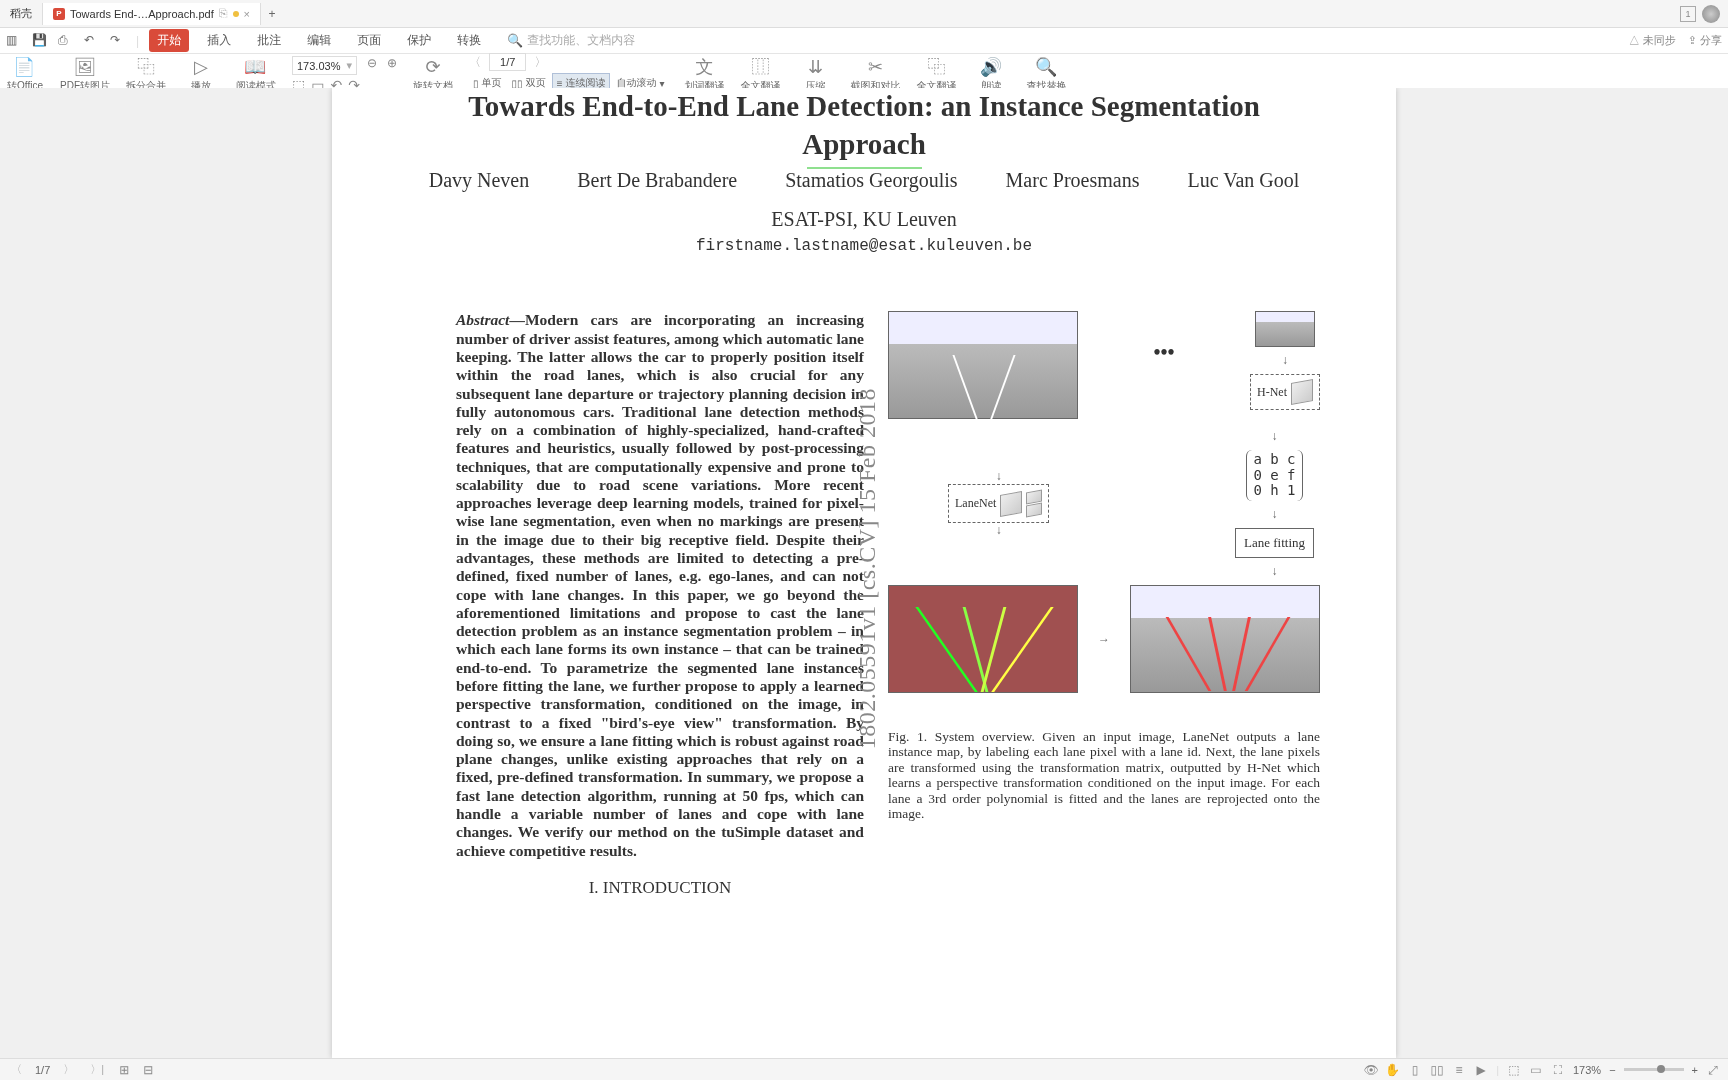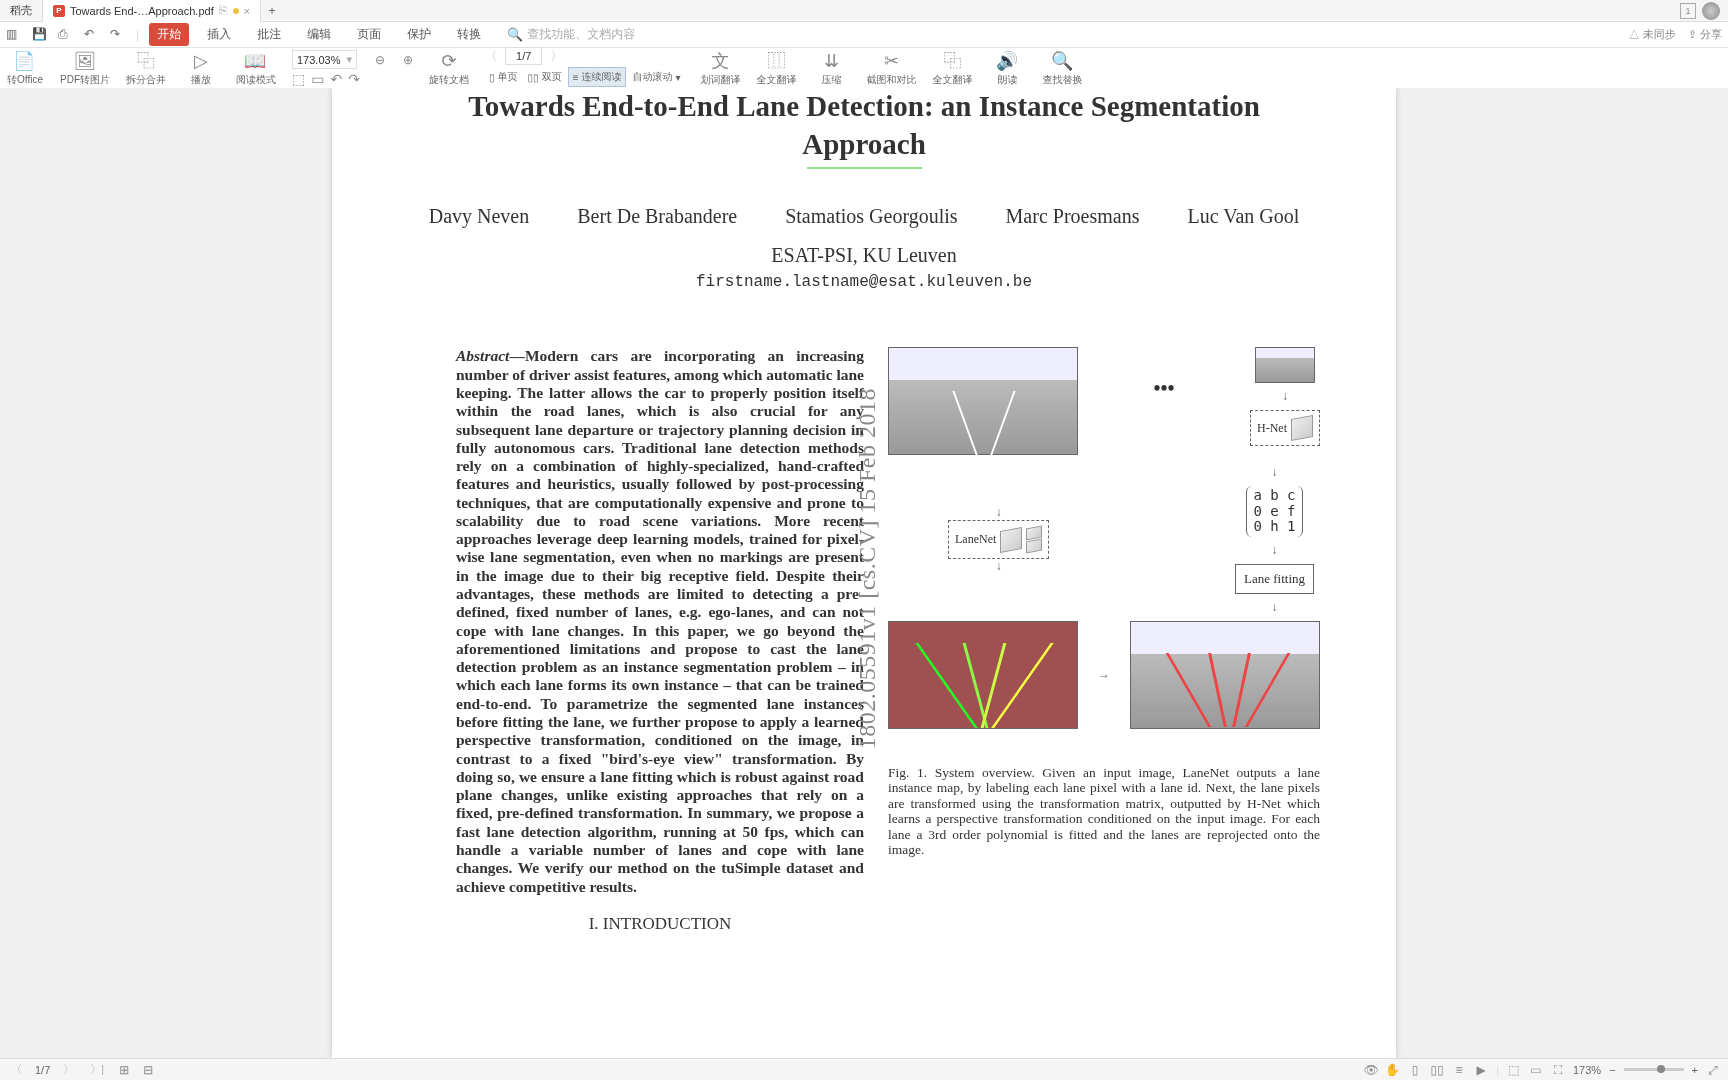--- a/index.html
+++ b/index.html
@@ -1,19 +1,19 @@
 <!DOCTYPE html>
 <html><head>
 <meta charset="utf-8">
 <style>
 * { margin: 0; padding: 0; box-sizing: border-box; }
 body { font-family: "Microsoft YaHei", sans-serif; font-size: 12px; background: #fff; color: #333; overflow: hidden; height: 1080px; width: 1728px; position: relative; }
 
 
-.titlebar { height: 22px; background: #f5f5f5; display: flex; align-items: center; border-bottom: 1px solid #ddd; }
+.titlebar { height: 28px; background: #f5f5f5; display: flex; align-items: center; border-bottom: 1px solid #ddd; }
 .tab { display: flex; align-items: center; padding: 0 10px; height: 22px; border-right: 1px solid #ddd; font-size: 11px; gap: 5px; }
 .tab.active { background: #fff; }
 .tab .pdf-icon { width: 12px; height: 12px; background: #d94b3a; border-radius: 2px; display: inline-flex; align-items: center; justify-content: center; color: #fff; font-size: 8px; font-weight: bold; }
 .tab .dot { width: 6px; height: 6px; background: #f0c040; border-radius: 50%; }
 .tab .close { color: #999; cursor: pointer; }
 .newtab { width: 22px; text-align: center; color: #666; cursor: pointer; }
 .titlebar-right { margin-left: auto; display: flex; align-items: center; gap: 6px; padding-right: 8px; }
 .win-icon { width: 16px; height: 16px; border: 1px solid #aaa; font-size: 9px; display: flex; align-items: center; justify-content: center; color: #888; }
 .avatar { width: 18px; height: 18px; border-radius: 50%; background: radial-gradient(circle, #ccc, #888); }
 
@@ -36,21 +36,21 @@
 .page-arrow { color: #aaa; cursor: pointer; font-size: 12px; }
 .view-btn { display: flex; align-items: center; gap: 3px; font-size: 10px; color: #666; padding: 2px 4px; }
 .view-btn.active { background: #e0e8f0; border: 1px solid #b0c0d8; }
 
 
 .doc-area { position: absolute; top: 88px; bottom: 22px; left: 0; right: 0; background: #f0f0f0; display: flex; justify-content: center; overflow: hidden; }
 .page { width: 1064px; background: #fff; box-shadow: 0 0 6px rgba(0,0,0,0.2); padding: 0 76px; position: relative; }
 
 .paper-title { font-family: "Times New Roman", serif; font-size: 29px; font-weight: bold; text-align: center; margin-top: 0px; line-height: 1.3; }
 .title-underline { width: 115px; height: 2px; background: #8fe08f; margin: 4px auto 0; }
-.authors { font-family: "Times New Roman", serif; font-size: 20px; text-align: center; margin-top: 36px; display: flex; justify-content: center; gap: 48px; }
+.authors { font-family: "Times New Roman", serif; font-size: 20px; text-align: center; display: flex; justify-content: center; gap: 48px; }
 .affil { font-family: "Times New Roman", serif; font-size: 20px; text-align: center; margin-top: 16px; }
 .email { font-family: "Courier New", monospace; font-size: 16px; text-align: center; margin-top: 6px; }
 
 .columns { display: flex; gap: 24px; margin-top: 56px; font-family: "Times New Roman", serif; margin-left: 48px; }
 .col { flex: 1; }
 .abstract { font-size: 15.5px; text-align: justify; line-height: 1.18; }
 .h1sec { font-size: 17px; text-align: center; margin-top: 18px; font-family: "Times New Roman", serif; }
 
 .arxiv-id { position: absolute; left: 14px; top: 300px; transform: rotate(-90deg); transform-origin: left top; font-family: "Times New Roman", serif; font-size: 24px; color: #888; white-space: nowrap; letter-spacing: 0.5px; }
 .arxiv-id-inner { transform: translateX(-100%); display: inline-block; position: relative; top: 508px; }
@@ -137,21 +137,21 @@
     </div>
   <div class="tool-group">
       <span class="big-ico">▷</span>
       <span>播放</span>
     </div>
   <div class="tool-group">
       <span class="big-ico">📖</span>
       <span>阅读模式</span>
     </div>
   <div style="display:flex;flex-direction:column;gap:2px;align-items:flex-start">
-    <div style="display:flex;gap:18px;align-items:center">
+    <div style="display:flex;gap:10px;align-items:flex-start">
       <div class="zoom-group">
           <span>173.03%</span> 
           <span style="color:#aaa">▾</span>
         </div>
       <span style="color:#888">⊖</span>
       <span style="color:#888">⊕</span>
     </div>
     <div class="small-btns">
       <span>⬚</span>
       <span>▭</span>

